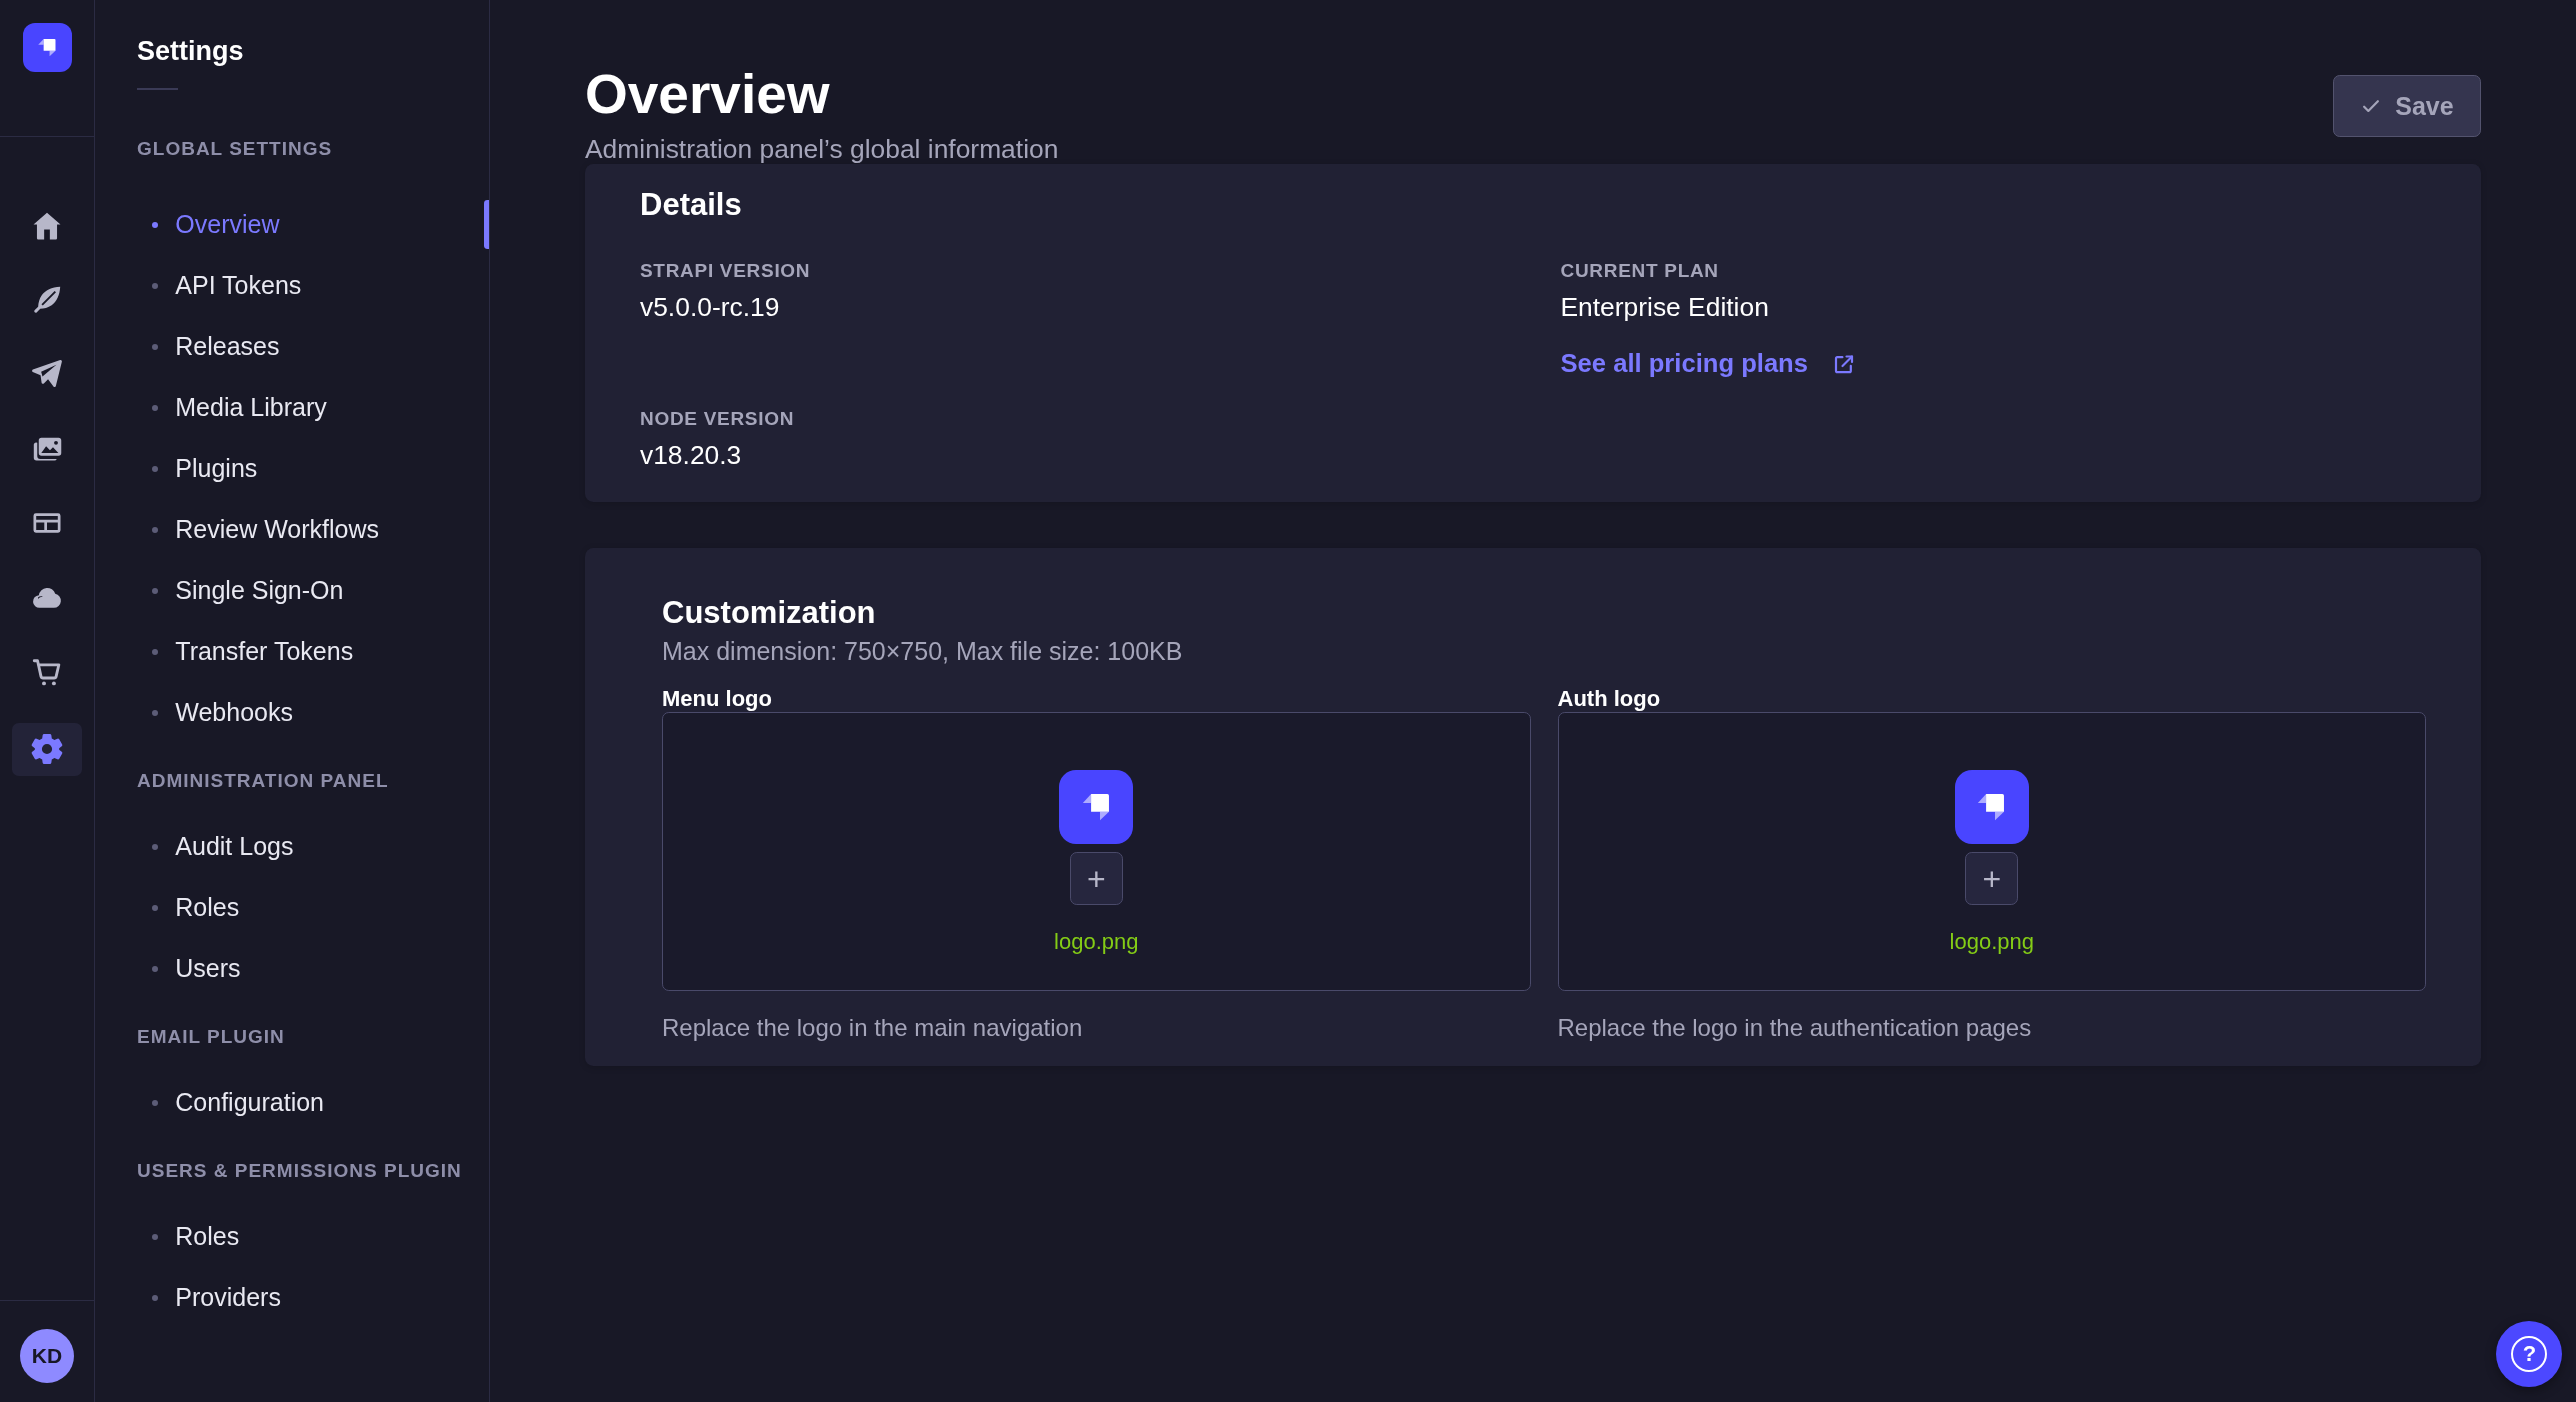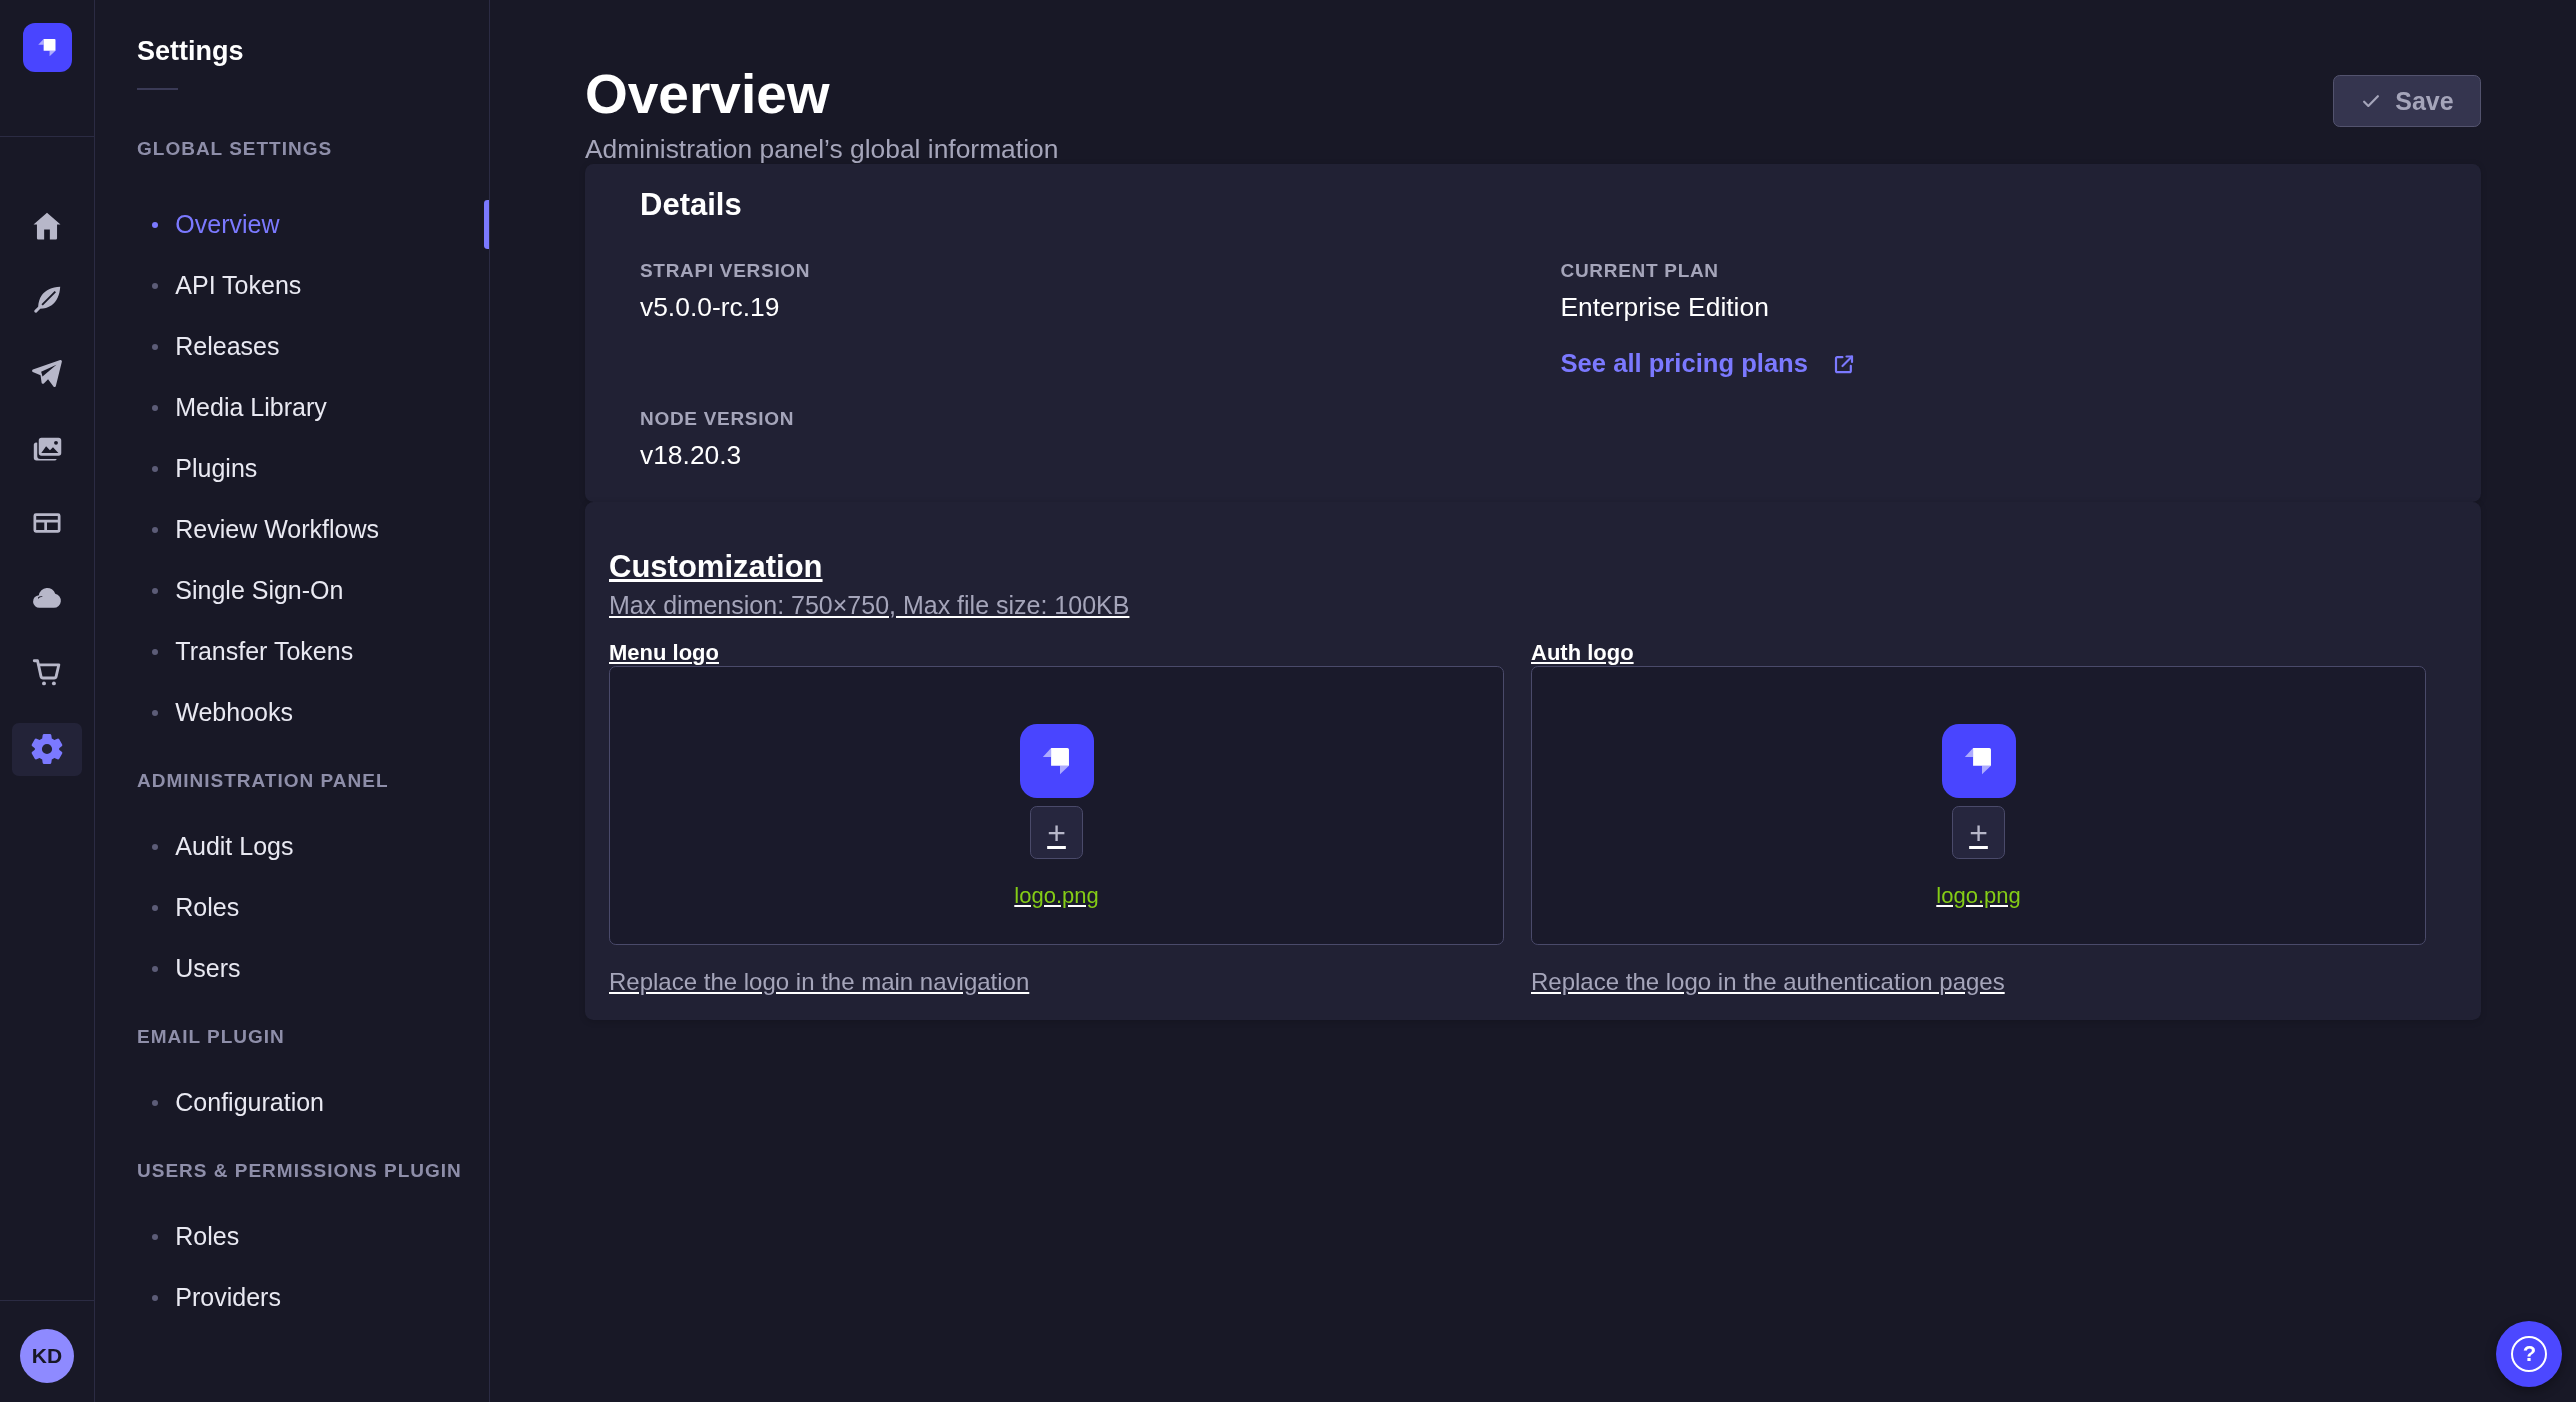--- a/index.html
+++ b/index.html
@@ -64,21 +64,21 @@
     content:""; position:absolute; right:0; top:6px; width:5.1px; height:49px;
     background:#7b79ff; border-radius:3.4px 0 0 3.4px;
   }
 
   
   .main { flex:1; padding:0 95px; position:relative; }
   .main-header { margin-top:65px; display:flex; justify-content:space-between; align-items:flex-start; }
   .page-title { font-size:55px; font-weight:bold; line-height:58px; color:#ffffff; }
   .page-subtitle { margin-top:12px; font-size:26.4px; line-height:29px; color:#a5a5ba; }
   .save-btn {
-    margin-top:10.2px; height:52px; padding:0 26.4px; display:flex; align-items:center; gap:12.8px;
+    margin-top:10.2px; height:62px; padding:0 26.4px; display:flex; align-items:center; gap:12.8px;
     background:#35354f; border:0.9px solid #53536e; border-radius:6.8px; cursor:pointer;
   }
   .save-btn svg { width:22px; height:22px; stroke:#a5a5ba; stroke-width:2.4; fill:none; stroke-linecap:round; stroke-linejoin:round; }
   .save-label { font-size:25px; font-weight:bold; color:#a5a5ba; }
 
   .card {
     background:#212134; border-radius:8.5px; box-shadow:0 1.7px 6.8px rgba(0,0,0,.15);
   }
   .card-details { padding:24px 55px 31px 55px; }
   .card-h2 { font-size:31px; font-weight:bold; line-height:34px; color:#ffffff; }
@@ -90,21 +90,21 @@
     font-size:19px; font-weight:bold; color:#a5a5ba; letter-spacing:0.7px;
     text-transform:uppercase; line-height:20.4px;
   }
   .field-value { margin-top:10.2px; font-size:26.4px; line-height:31px; color:#ffffff; }
   .pricing-link {
     margin-top:25.6px; display:inline-flex; align-items:center; gap:24px;
     color:#7b79ff; font-size:25.6px; font-weight:bold; text-decoration:none; line-height:31px; cursor:pointer;
   }
   .pricing-link svg { width:24px; height:24px; stroke:#7b79ff; stroke-width:2.2; fill:none; stroke-linecap:round; stroke-linejoin:round; }
 
-  .card-custom { padding:48px 55px 24px 24px;text-decoration:underline; }
+  .card-custom { margin-top:46px; padding:48px 55px 24px 77px; }
   .card-sub { margin-top:6.8px; font-size:25px; line-height:29px; color:#a5a5ba; }
   .uploads { margin-top:20.4px; display:grid; grid-template-columns:1fr 1fr; column-gap:27px; }
   .upload-label { font-size:22px; font-weight:bold; line-height:25.6px; color:#ffffff; }
   .upload-box {
     margin-top:0; height:279px; border:0.9px solid #4a4a6a; border-radius:6.8px;
     background:#1a1a2b; display:flex; flex-direction:column; align-items:center;
     justify-content:center; padding-top:22px; cursor:pointer;
   }
   .upload-logo {
     width:74px; height:74px; border-radius:17px; background:#4945ff;

